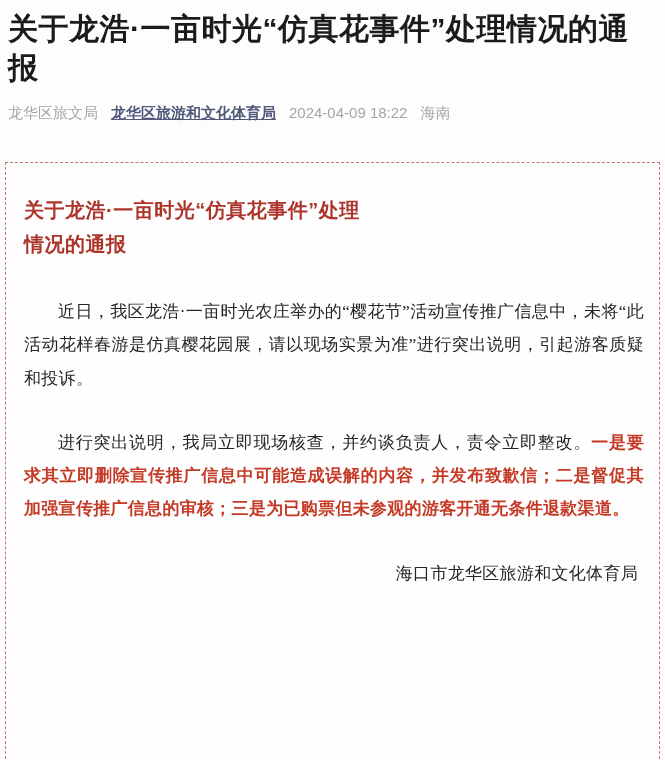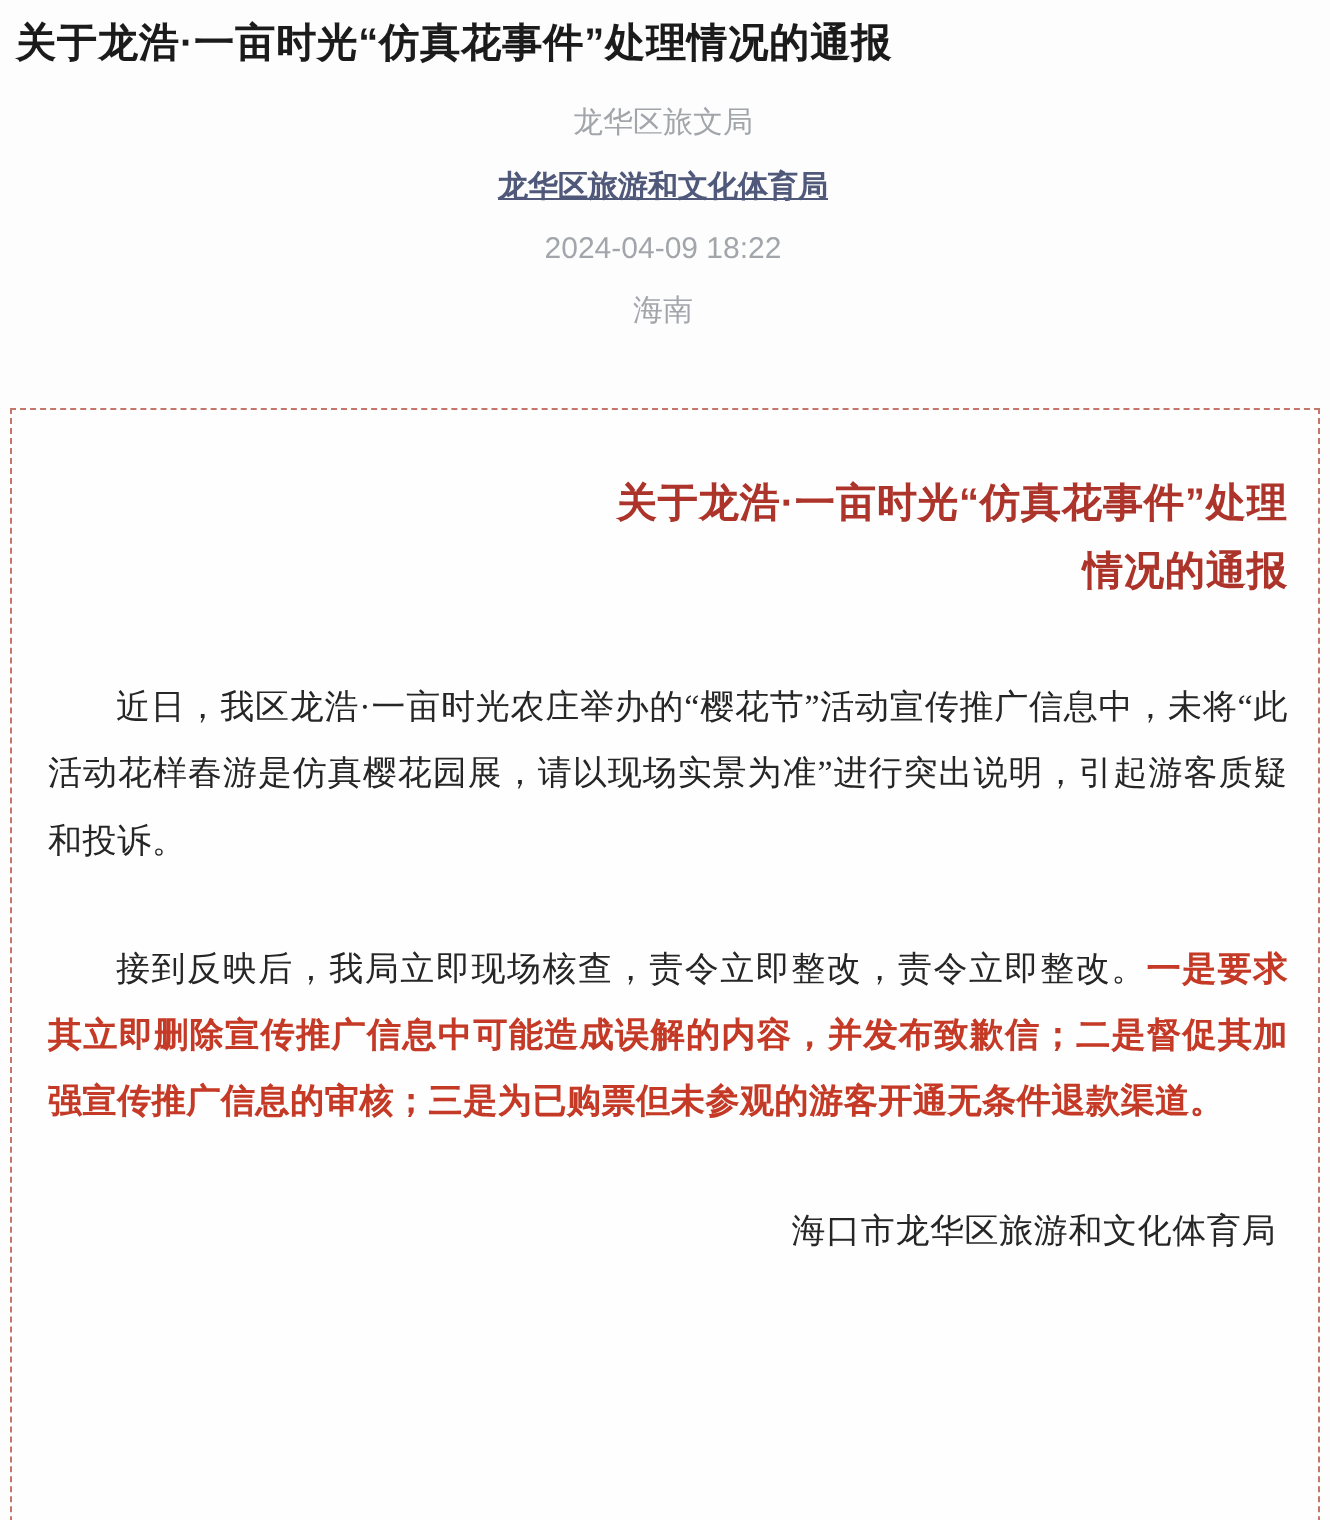--- a/index.html
+++ b/index.html
@@ -4,50 +4,49 @@
 <style>
   * { margin: 0; padding: 0; box-sizing: border-box; }
   html, body {
     width: 665px; height: 760px;
     background: #fdfdfd;
     font-family: "Liberation Sans", "DejaVu Sans", sans-serif;
     overflow: hidden;
   }
   .page-header { padding: 9px 10px 0 8px; }
   .page-title {
-    font-size: 20px;
+    font-size: 30px;
     font-weight: 700;
     color: #1b1b1b;
     line-height: 1.3;
     letter-spacing: 0.5px;
   }
   .meta-row {
     margin-top: 17px;
     display: flex;
-    align-items: center;
+    align-items: flex-start;
     gap: 13px;
     font-size: 15px;
     color: #a2a6ab;
     white-space: nowrap;
-    flex-direction: column;
   }
   .meta-source-full {
     color: #50597a;
     font-weight: 700;
     text-decoration: underline;
   }
   .notice-box {
     margin: 39px 5px 0 5px;
     height: 652px;
     border: 1px dashed #c4766b;
     background: #fefefe;
     padding: 30px 15px 26px 18px;
   }
   .notice-title {
-    text-align: right;
+    text-align: left;
     color: #ac342a;
     font-weight: 700;
     font-size: 20px;
     line-height: 34px;
     letter-spacing: 0.5px;
     margin-bottom: 34px;
   }
   .notice-body p {
     font-size: 17px;
     line-height: 33.3px;
@@ -87,21 +86,21 @@
 
 <div class="notice-box">
   <div class="notice-title">
     <div>关于龙浩·一亩时光“仿真花事件”处理</div>
     <div>情况的通报</div>
   </div>
 
   <div class="notice-body">
     <p>近日，我区龙浩·一亩时光农庄举办的“樱花节”活动宣传推广信息中，未将“此活动花样春游是仿真樱花园展，请以现场实景为准”进行突出说明，引起游客质疑和投诉。</p>
 
-    <p><span>接到反映后，我局立即现场核查，责令立即整改，责令立即整改。</span><span class="em-red">一是要求其立即删除宣传推广信息中可能造成误解的内容，并发布致歉信；二是督促其加强宣传推广信息的审核；三是为已购票但未参观的游客开通无条件退款渠道。</span></p>
+    <p><span>进行突出说明，我局立即现场核查，并约谈负责人，责令立即整改。</span><span class="em-red">一是要求其立即删除宣传推广信息中可能造成误解的内容，并发布致歉信；二是督促其加强宣传推广信息的审核；三是为已购票但未参观的游客开通无条件退款渠道。</span></p>
 
 
   </div>
 
   <div class="signature-block">
     <div>海口市龙华区旅游和文化体育局</div>
 
   </div>
 </div>
 

